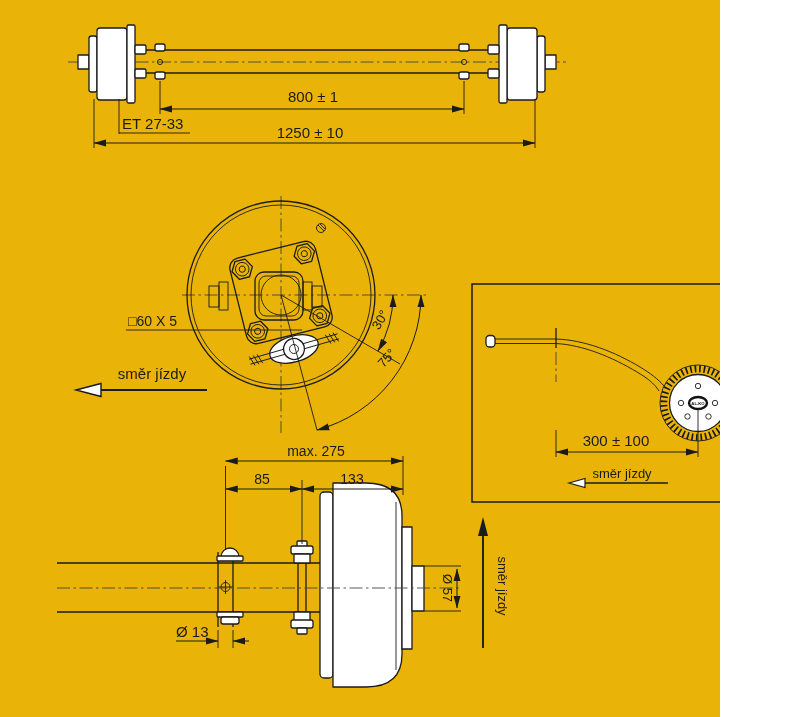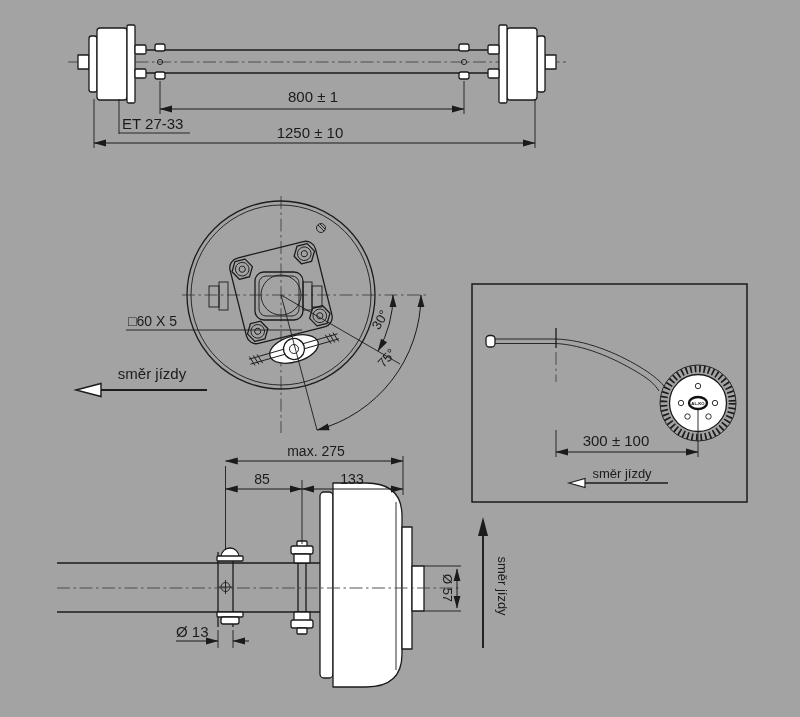--- a/index.html
+++ b/index.html
@@ -1,16 +1,16 @@
 <!DOCTYPE html>
 <html><head>
 <meta charset="utf-8">
 <style>
   html,body{margin:0;padding:0;background:#ffffff;}
-  .page{width:800px;height:717px;background:#a3a3a3;position:relative;overflow:hidden;}
+  .page{width:720px;height:717px;background:#eab308;position:relative;overflow:hidden;}
   svg{display:block;}
   svg text{font-family:"Liberation Sans","DejaVu Sans",sans-serif;fill:#1b1b1b;}
   .ln{stroke:#1b1b1b;stroke-width:1.3;fill:none;stroke-linejoin:round;}
   .lnf{stroke:#1b1b1b;stroke-width:1.3;fill:#ffffff;stroke-linejoin:round;}
   .thin{stroke:#1b1b1b;stroke-width:0.9;fill:none;}
   .dimln{stroke:#1b1b1b;stroke-width:1;fill:none;}
   .cl{stroke:#444;stroke-width:0.9;fill:none;stroke-dasharray:13 3.5 2.5 3.5;}
   .dir{stroke:#1b1b1b;stroke-width:1.9;fill:none;}
   .t15{font-size:15px;}
   .t14{font-size:14px;}

